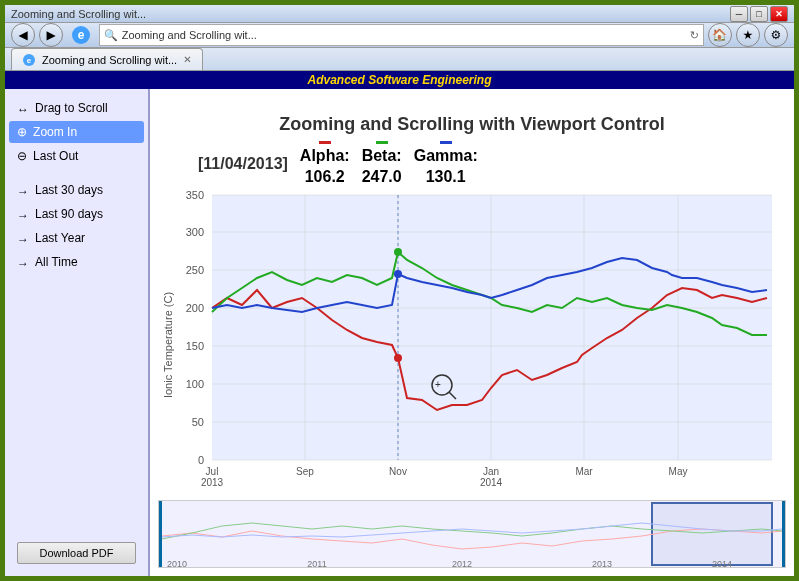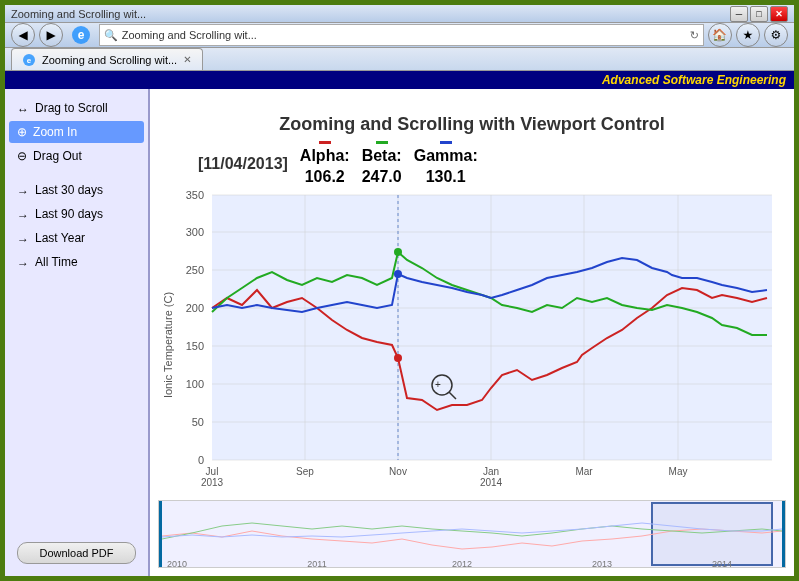--- a/index.html
+++ b/index.html
@@ -87,21 +87,21 @@
       border-radius: 4px 4px 0 0;
     }
 
     
     .header-banner {
       background: #000080;
       color: #FFD700;
       font-style: italic;
       font-weight: bold;
       font-size: 12px;
-      text-align: right;
+      text-align: center;
       padding: 2px 8px;
     }
 
     
     .content-area {
       display: flex;
       flex: 1;
       background: white;
     }
 
@@ -132,21 +132,21 @@
       margin-top: auto;
       padding: 4px 8px;
     }
     .download-btn {
       width: 100%;
       padding: 4px 8px;
       font-size: 11px;
       background: linear-gradient(to bottom, #f0f0f0, #d8d8d8);
       border: 1px solid #999;
       cursor: pointer;
-      border-radius: 10px;
+      border-radius: 2px;
       margin-top: 36px;
     }
 
     
     .chart-area {
       flex: 1;
       background: white;
       display: flex;
       flex-direction: column;
       padding: 8px;
@@ -239,21 +239,21 @@
       <div class="sidebar-item">
         <span>↔</span>
         <span>Drag to Scroll</span>
       </div>
       <div class="sidebar-item active">
         <span>⊕</span>
         <span>Zoom In</span>
       </div>
       <div class="sidebar-item">
         <span>⊖</span>
-        <span>Drag Out</span>
+        <span>Last Out</span>
       </div>
 
       <div class="sidebar-divider"></div>
 
       <div class="sidebar-item">
         <span>→</span>
         <span>Last 30 days</span>
       </div>
       <div class="sidebar-item">
         <span>→</span>

